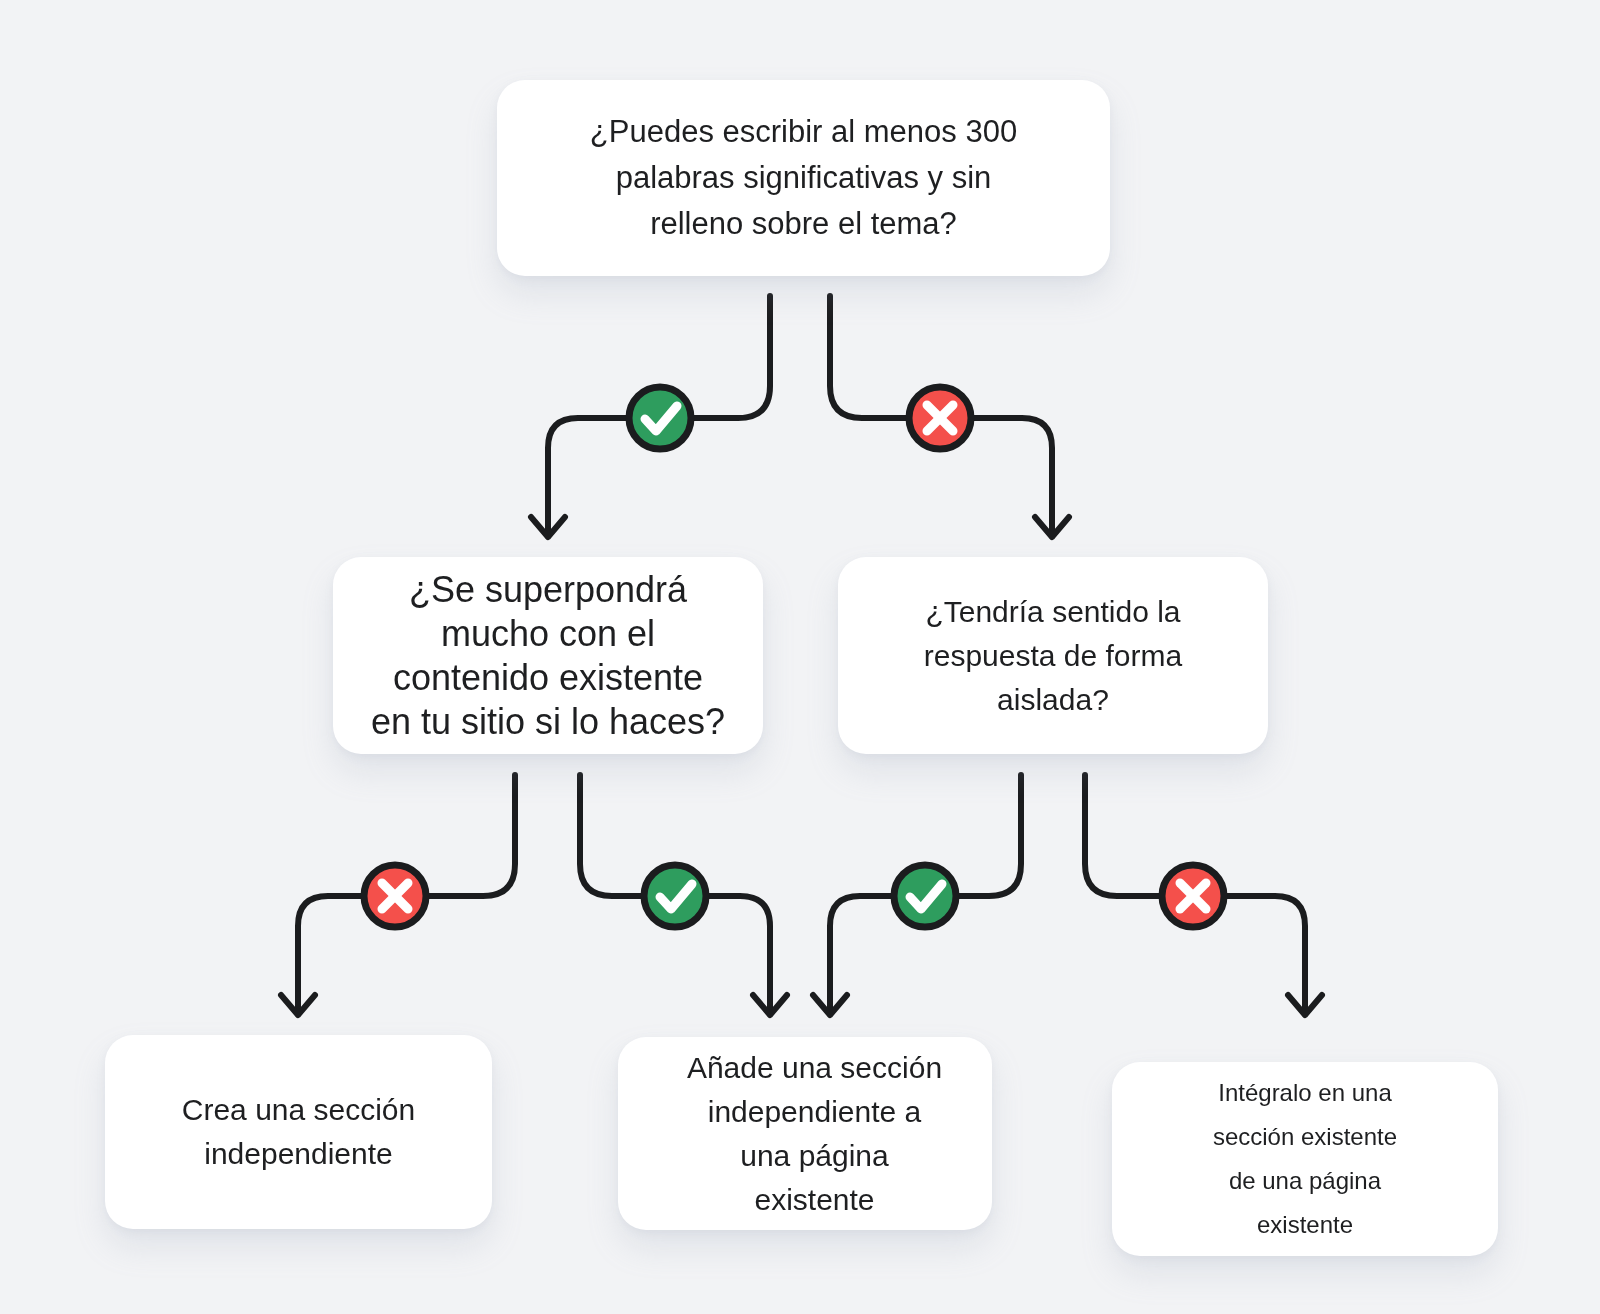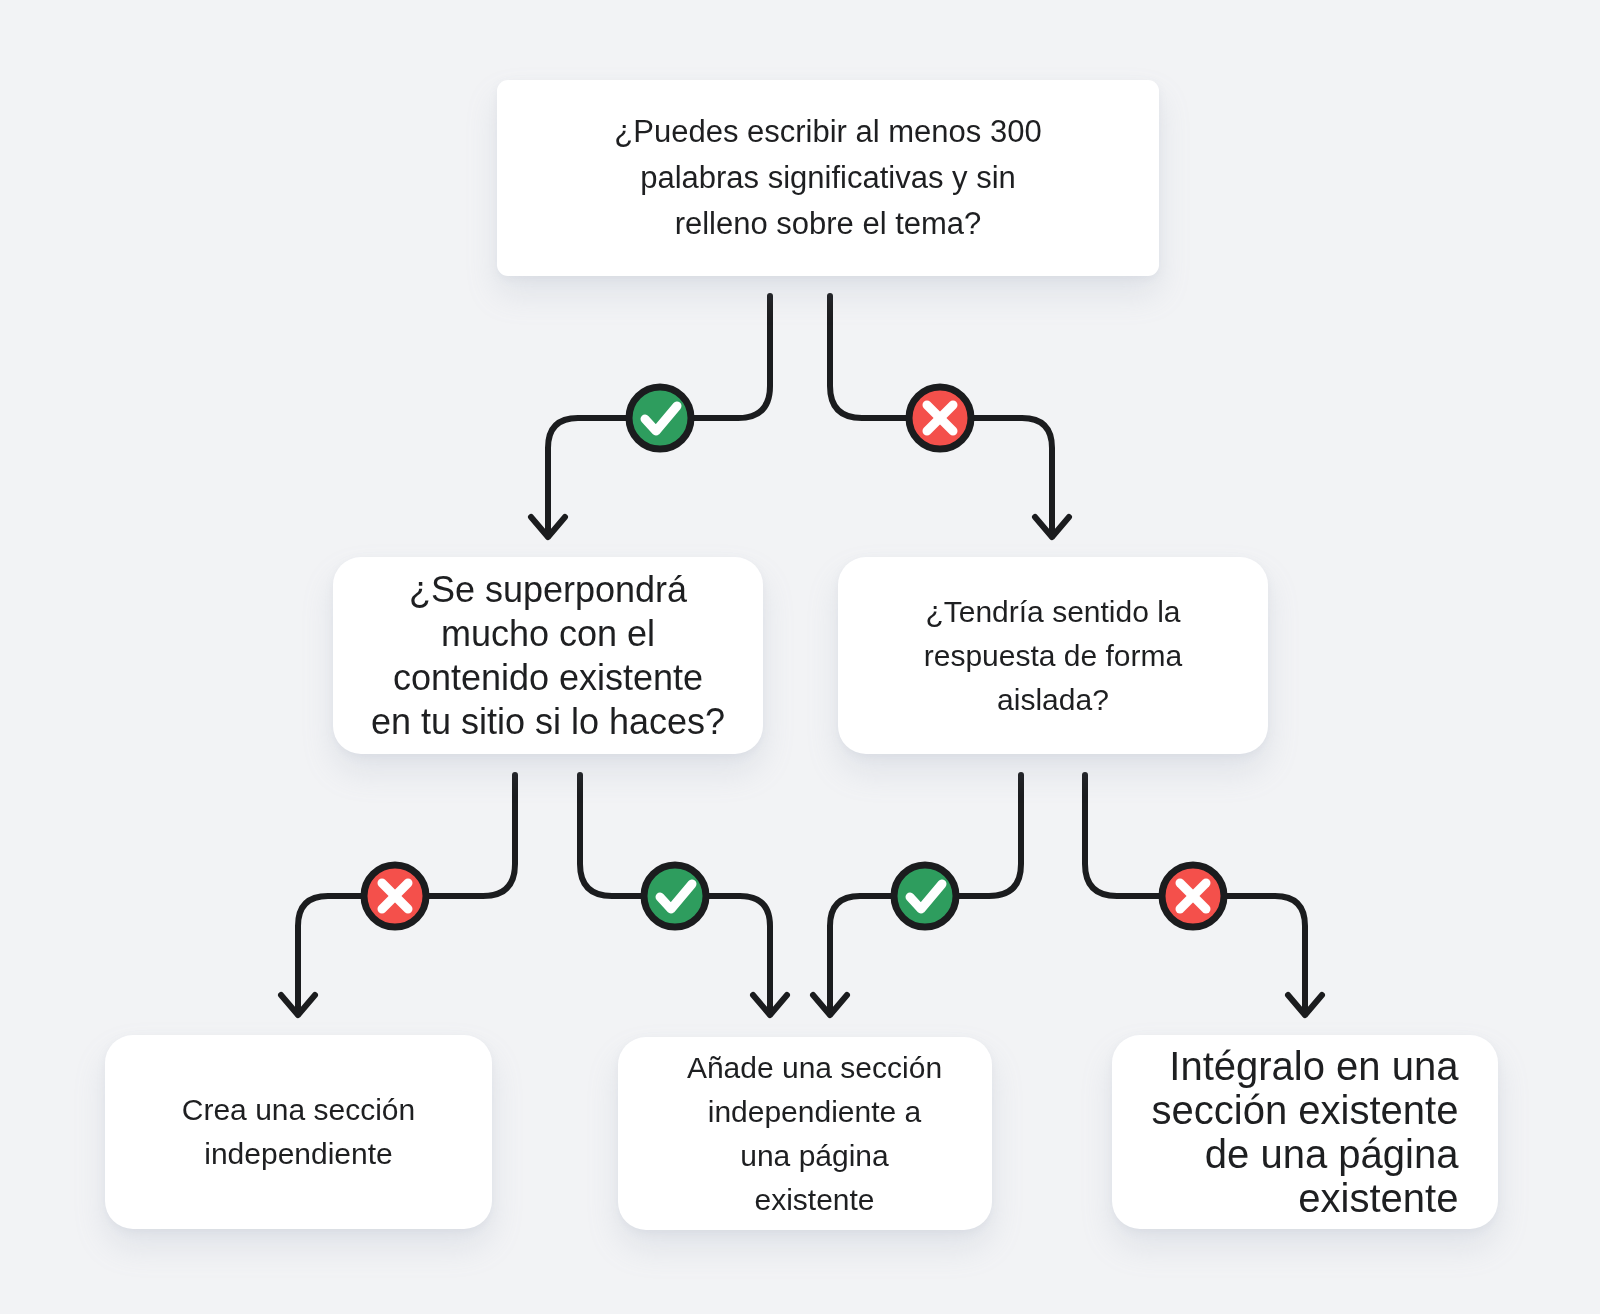--- a/index.html
+++ b/index.html
@@ -53,26 +53,26 @@
     background:var(--card-background,#ffffff);
     border-radius:28px;
     box-shadow:0 18px 32px rgba(145,155,175,0.18), 0 3px 8px rgba(145,155,175,0.10);
     display:flex;
     align-items:center;
     justify-content:center;
     text-align:center;
     color:var(--text,#1e1f21);
     white-space:pre-line;
   }
-  .card-root      {left:497px;  top:80px;   width:662px; height:196px; font-size:31px; line-height:46px;border-radius:11px;}
+  .card-root      {left:497px;  top:80px;   width:613px; height:196px; font-size:31px; line-height:46px;}
   .card-overlap   {left:333px;  top:557px;  width:430px; height:197px; font-size:36px; line-height:44px;}
   .card-standalone{left:838px;  top:557px;  width:430px; height:197px; font-size:30px; line-height:44px;}
   .card-create    {left:105px;  top:1035px; width:387px; height:194px; font-size:30px; line-height:44px;}
   .card-addsection{left:618px;  top:1037px; width:374px; height:193px; font-size:30px; line-height:44px;padding-left:19px;}
-  .card-integrate {left:1112px; top:1035px; width:386px; height:194px; font-size:40px; line-height:44px;text-align:right;}
+  .card-integrate {left:1112px; top:1062px; width:386px; height:194px; font-size:24px; line-height:44px;}
 </style>
 </head>
 <body>
 
 <div class="stage">
 
   <svg class="connectors" viewBox="0 0 1600 1314" xmlns="http://www.w3.org/2000/svg">
 
     <path class="connector" d="M 770 296 L 770 386 Q 770 418 738 418 L 578 418 Q 548 418 548 448 L 548 536"></path>
     <path class="connector" d="M 531 517 L 548 537 L 565 517"></path>

